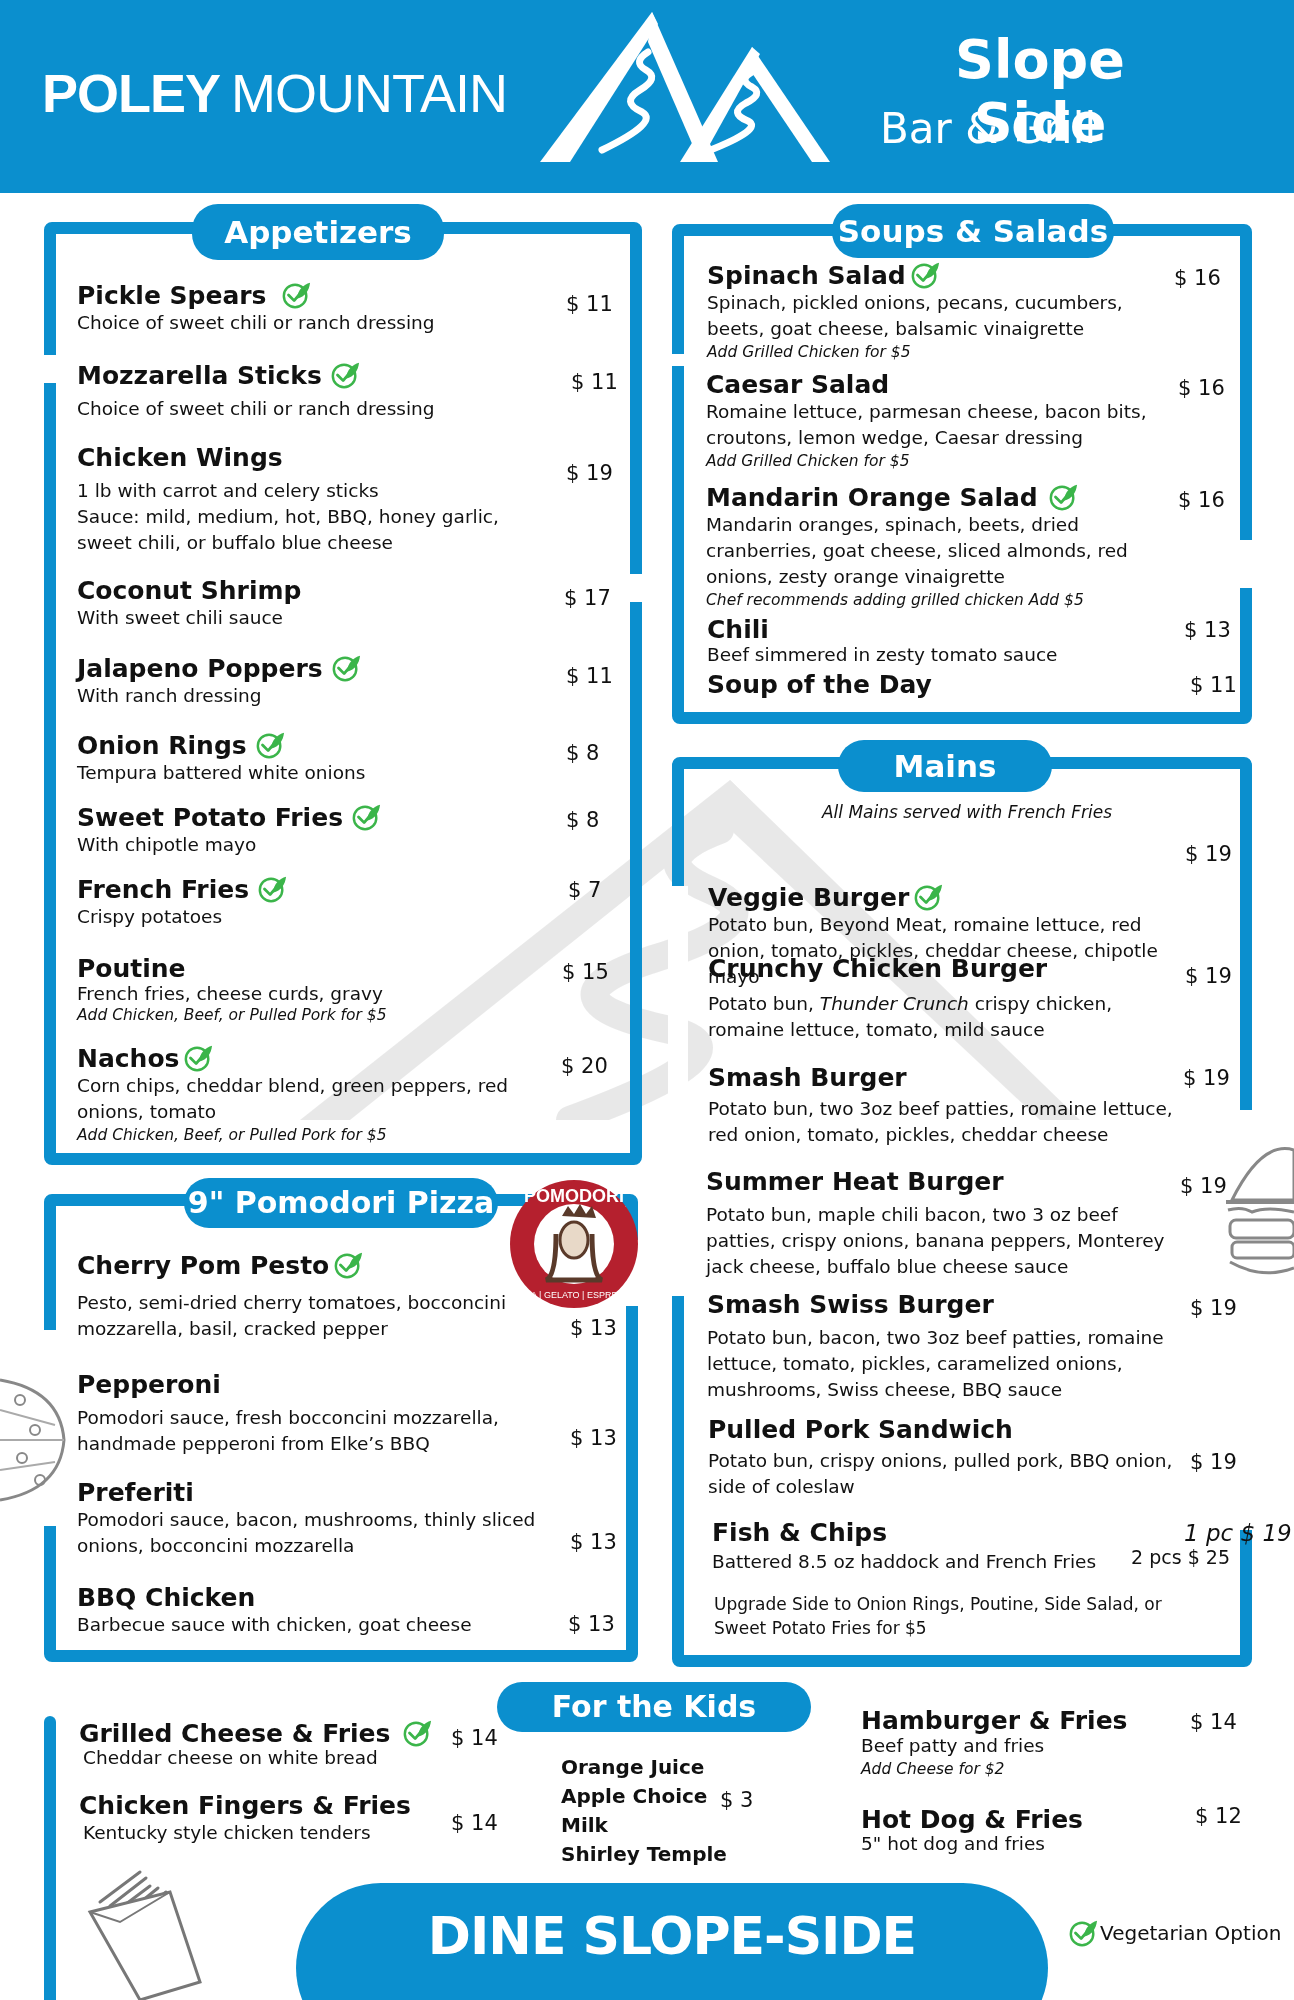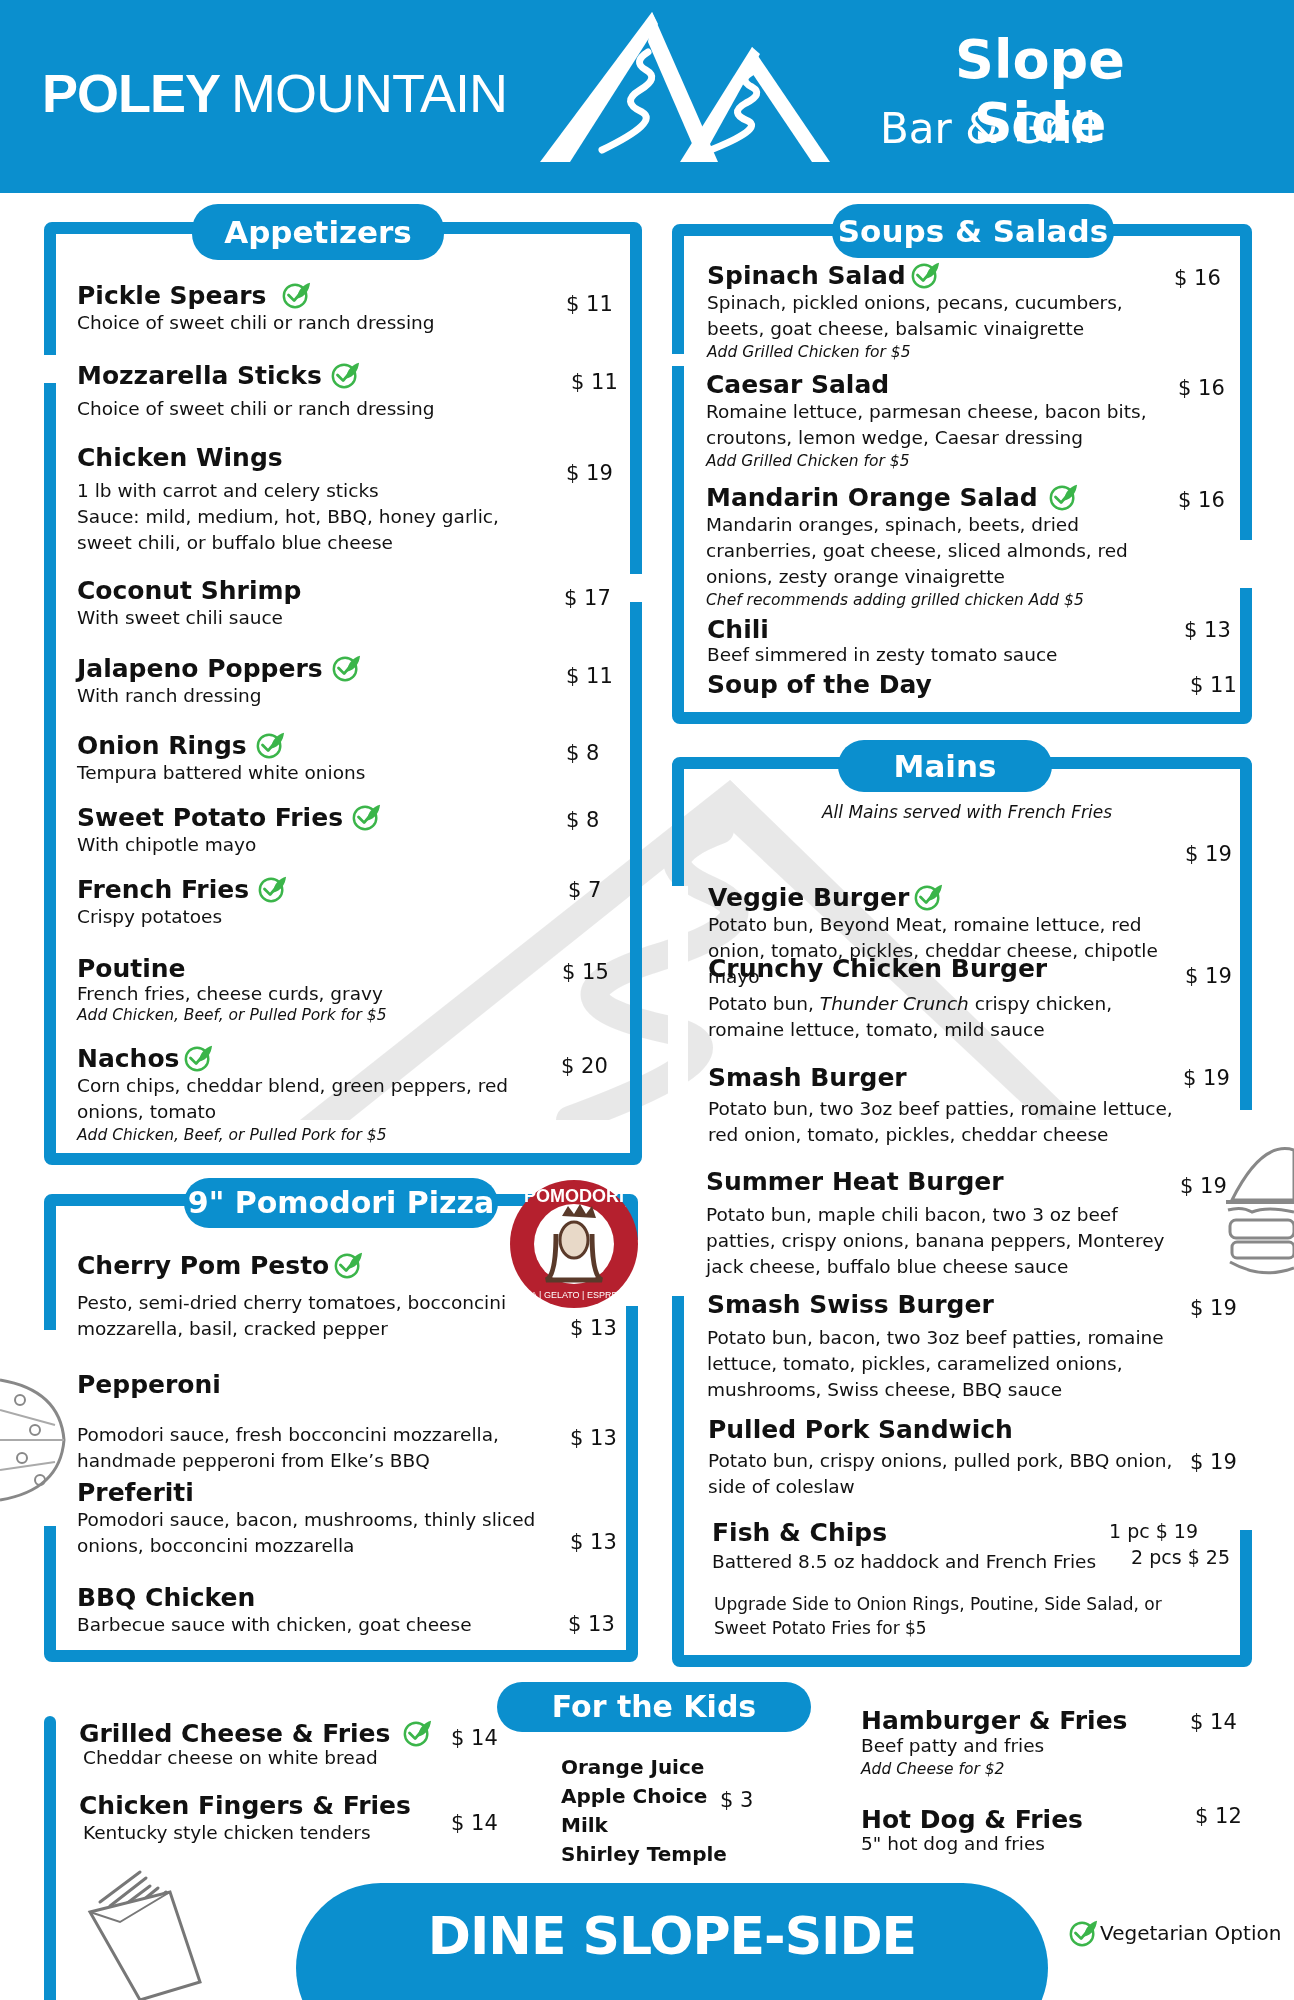--- a/index.html
+++ b/index.html
@@ -288,21 +288,21 @@
   <div class="desc" style="margin-top:4px">Potato bun, crispy onions, pulled pork, BBQ onion, side of coleslaw</div>
 </div>
 <div class="price" style="left:1190px; top:1450px;">$ 19</div>
 
 <div class="item" style="left:712px; top:1518px; width:420px;">
   <div class="name">
       <span>Fish &amp; Chips</span>
     </div>
   <div class="desc" style="margin-top:2px">Battered 8.5 oz haddock and French Fries</div>
 </div>
-<div class="price" style="left:1109px; top:1520px; width:80px; text-align:right; font-size:19px;">1 pc $ 19</div>
+<div class="price" style="left:1184px; top:1520px; width:80px; text-align:right; font-size:23px;font-style:italic;">1 pc $ 19</div>
 <div class="price" style="left:1120px; top:1546px; width:110px; text-align:right; font-size:19px;">2 pcs $ 25</div>
 <div class="desc" style="position:absolute; left:714px; top:1592px; width:480px; font-size:17px; line-height:24px;">Upgrade Side to Onion Rings, Poutine, Side Salad, or Sweet Potato Fries for $5</div>
 
 <svg style="position:absolute; left:1222px; top:1140px;" width="72" height="150" viewBox="0 0 72 150">
   <path d="M10 60 Q 40 0 72 10 L 72 60 Z" fill="none" stroke="#888" stroke-width="3"></path>
   <path d="M4 62 L 72 62" stroke="#888" stroke-width="4"></path>
   <path d="M6 70 Q 20 66 30 72 Q 45 66 72 72" fill="none" stroke="#888" stroke-width="3"></path>
   <rect x="8" y="80" width="64" height="18" rx="6" fill="none" stroke="#888" stroke-width="3"></rect>
   <rect x="10" y="102" width="62" height="16" rx="5" fill="none" stroke="#888" stroke-width="3"></rect>
   <path d="M8 122 Q 40 140 72 128" fill="none" stroke="#888" stroke-width="3"></path>
@@ -340,21 +340,21 @@
       </svg>
     </div>
   <div class="desc" style="margin-top:10px">Pesto, semi-dried cherry tomatoes, bocconcini mozzarella, basil, cracked pepper</div>
 </div>
 <div class="price" style="left:570px; top:1316px;">$ 13</div>
 
 <div class="item" style="left:77px; top:1370px; width:470px;">
   <div class="name">
       <span>Pepperoni</span>
     </div>
-  <div class="desc" style="margin-top:23px">Pomodori sauce, fresh bocconcini mozzarella, handmade pepperoni from Elke’s BBQ</div>
+  <div class="desc" style="margin-top:6px">Pomodori sauce, fresh bocconcini mozzarella, handmade pepperoni from Elke’s BBQ</div>
 </div>
 <div class="price" style="left:570px; top:1426px;">$ 13</div>
 
 <div class="item" style="left:77px; top:1478px; width:480px;">
   <div class="name">
       <span>Preferiti</span>
     </div>
   <div class="desc">Pomodori sauce, bacon, mushrooms, thinly sliced onions, bocconcini mozzarella</div>
 </div>
 <div class="price" style="left:570px; top:1530px;">$ 13</div>

